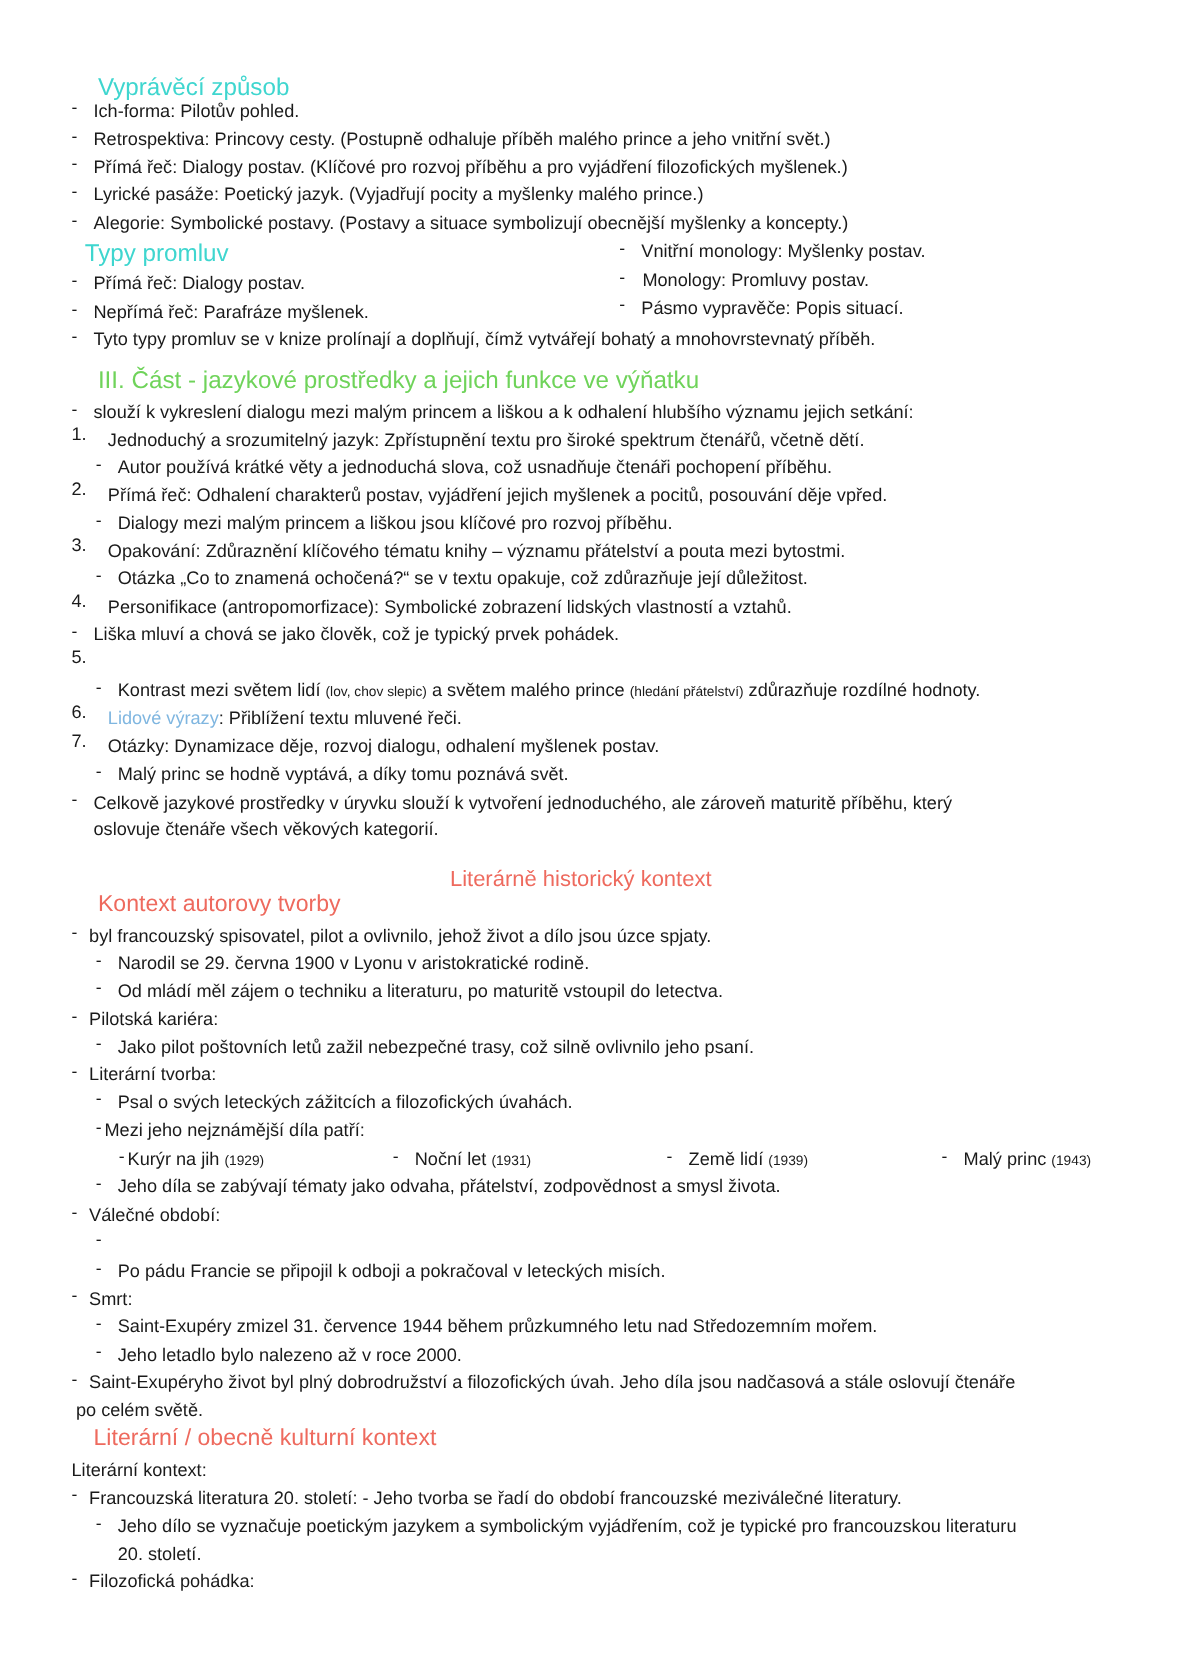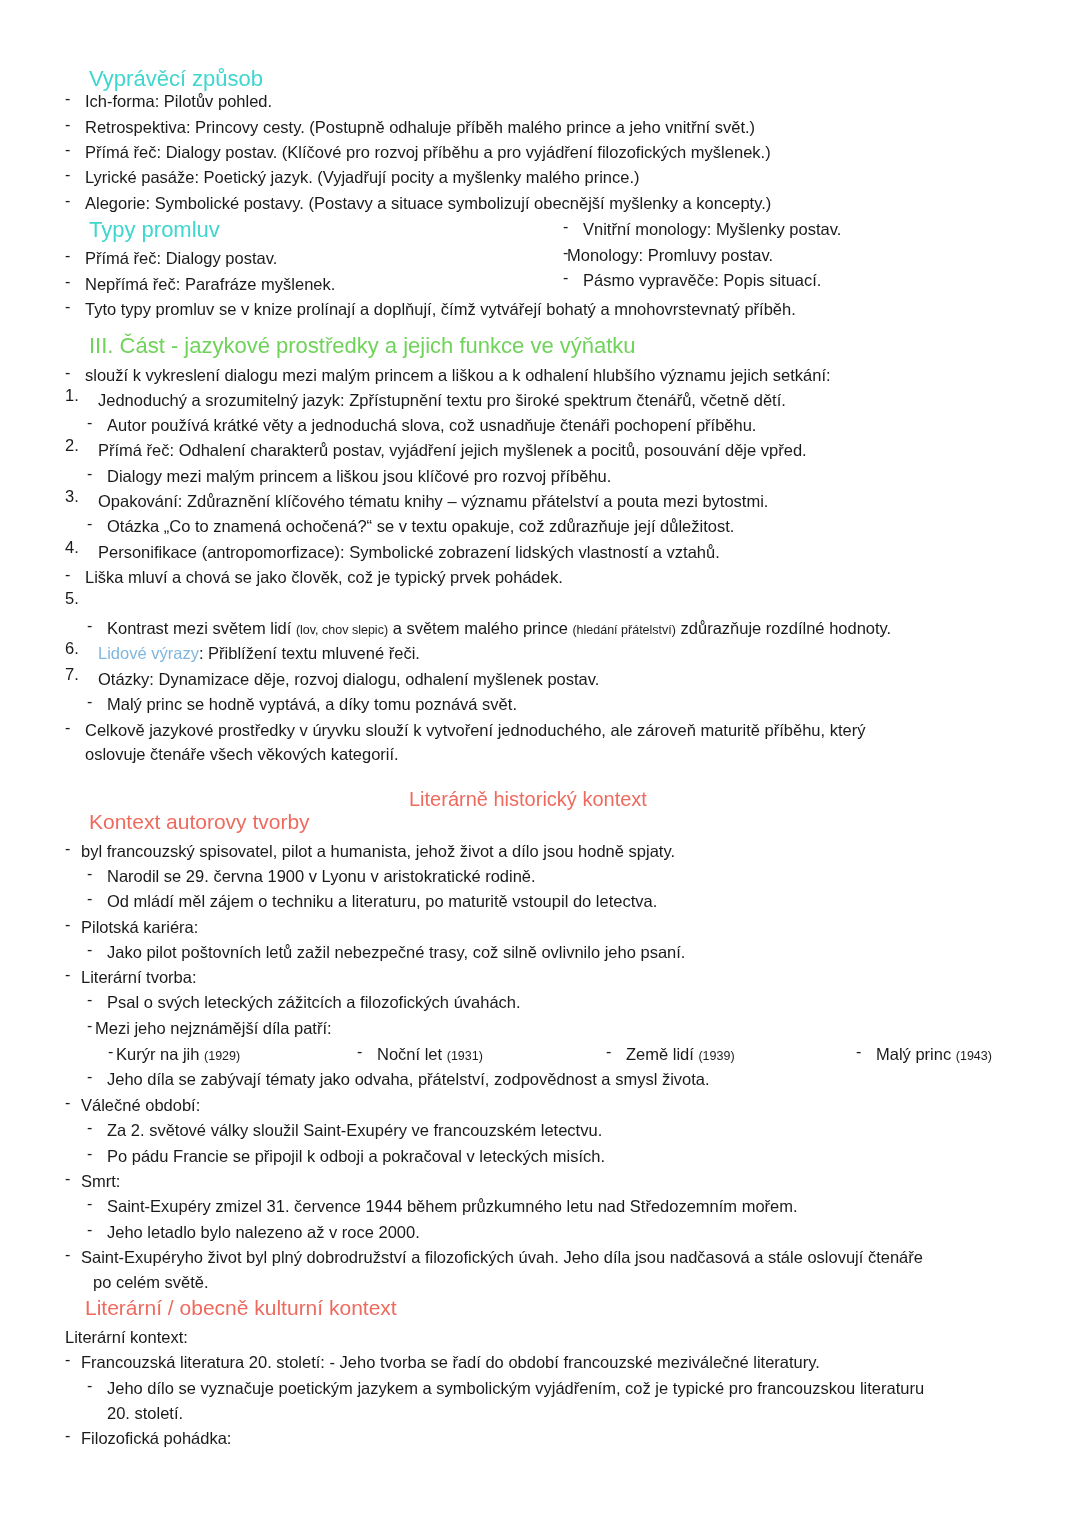--- a/index.html
+++ b/index.html
@@ -21,25 +21,25 @@
 </head>
 <body>
 
 <div class="h-teal" style="left:89px;top:66px;">Vyprávěcí způsob</div>
 <div class="line" style="left:65px;top:90px;"><span class="dash">-</span><span style="margin-left:20px">Ich-forma: Pilotův pohled.</span></div>
 <div class="line" style="left:65px;top:116px;"><span class="dash">-</span><span style="margin-left:20px">Retrospektiva: Princovy cesty. (Postupně odhaluje příběh malého prince a jeho vnitřní svět.)</span></div>
 <div class="line" style="left:65px;top:141px;"><span class="dash">-</span><span style="margin-left:20px">Přímá řeč: Dialogy postav. (Klíčové pro rozvoj příběhu a pro vyjádření filozofických myšlenek.)</span></div>
 <div class="line" style="left:65px;top:166px;"><span class="dash">-</span><span style="margin-left:20px">Lyrické pasáže: Poetický jazyk. (Vyjadřují pocity a myšlenky malého prince.)</span></div>
 <div class="line" style="left:65px;top:192px;"><span class="dash">-</span><span style="margin-left:20px">Alegorie: Symbolické postavy. (Postavy a situace symbolizují obecnější myšlenky a koncepty.)</span></div>
 
-<div class="h-teal" style="left:89px;top:217px;">Typy promluv</div>
+<div class="h-teal" style="left:77px;top:217px;">Typy promluv</div>
 <div class="line" style="left:65px;top:247px;"><span class="dash">-</span><span style="margin-left:20px">Přímá řeč: Dialogy postav.</span></div>
 <div class="line" style="left:65px;top:273px;"><span class="dash">-</span><span style="margin-left:20px">Nepřímá řeč: Parafráze myšlenek.</span></div>
 <div class="line" style="left:563px;top:218px;"><span class="dash">-</span><span style="margin-left:20px">Vnitřní monology: Myšlenky postav.</span></div>
-<div class="line" style="left:563px;top:244px;"><span class="dash">-</span><span style="margin-left:4px">Monology: Promluvy postav.</span></div>
+<div class="line" style="left:563px;top:244px;"><span class="dash">-</span><span style="margin-left:21px">Monology: Promluvy postav.</span></div>
 <div class="line" style="left:563px;top:269px;"><span class="dash">-</span><span style="margin-left:20px">Pásmo vypravěče: Popis situací.</span></div>
 <div class="line" style="left:65px;top:298px;"><span class="dash">-</span><span style="margin-left:20px">Tyto typy promluv se v knize prolínají a doplňují, čímž vytvářejí bohatý a mnohovrstevnatý příběh.</span></div>
 
 <div class="h-green" style="left:89px;top:333px;">III. Část - jazykové prostředky a jejich funkce ve výňatku</div>
 <div class="line" style="left:65px;top:364px;"><span class="dash">-</span><span style="margin-left:20px">slouží k vykreslení dialogu mezi malým princem a liškou a k odhalení hlubšího významu jejich setkání:</span></div>
 
 <div class="line" style="left:65px;top:389px;"><span class="num">1.</span><span style="margin-left:33px">Jednoduchý a srozumitelný jazyk: Zpřístupnění textu pro široké spektrum čtenářů, včetně dětí.</span></div>
 <div class="line" style="left:87px;top:414px;"><span class="dash">-</span><span style="margin-left:20px">Autor používá krátké věty a jednoduchá slova, což usnadňuje čtenáři pochopení příběhu.</span></div>
 
 <div class="line" style="left:65px;top:439px;"><span class="num">2.</span><span style="margin-left:33px">Přímá řeč: Odhalení charakterů postav, vyjádření jejich myšlenek a pocitů, posouvání děje vpřed.</span></div>
@@ -58,47 +58,47 @@
 
 <div class="line" style="left:65px;top:668px;"><span class="num">7.</span><span style="margin-left:33px">Otázky: Dynamizace děje, rozvoj dialogu, odhalení myšlenek postav.</span></div>
 <div class="line" style="left:87px;top:693px;"><span class="dash">-</span><span style="margin-left:20px">Malý princ se hodně vyptává, a díky tomu poznává svět.</span></div>
 
 <div class="line" style="left:65px;top:719px;"><span class="dash">-</span><span style="margin-left:20px">Celkově jazykové prostředky v úryvku slouží k vytvoření jednoduchého, ale zároveň maturitě příběhu, který</span></div>
 <div class="line" style="left:85px;top:743px;">oslovuje čtenáře všech věkových kategorií.</div>
 
 <div class="h-red" style="left:409px;top:788px;font-size:20px;">Literárně historický kontext</div>
 <div class="h-red" style="left:89px;top:810px;">Kontext autorovy tvorby</div>
 
-<div class="line" style="left:65px;top:840px;"><span class="dash">-</span><span style="margin-left:16px">byl francouzský spisovatel, pilot a humanista, jehož život a dílo jsou hodně spjaty.</span></div>
+<div class="line" style="left:65px;top:840px;"><span class="dash">-</span><span style="margin-left:16px">byl francouzský spisovatel, pilot a ovlivnilo, jehož život a dílo jsou úzce spjaty.</span></div>
 <div class="line" style="left:87px;top:865px;"><span class="dash">-</span><span style="margin-left:20px">Narodil se 29. června 1900 v Lyonu v aristokratické rodině.</span></div>
 <div class="line" style="left:87px;top:890px;"><span class="dash">-</span><span style="margin-left:20px">Od mládí měl zájem o techniku a literaturu, po maturitě vstoupil do letectva.</span></div>
 
 <div class="line" style="left:65px;top:916px;"><span class="dash">-</span><span style="margin-left:16px">Pilotská kariéra:</span></div>
 <div class="line" style="left:87px;top:941px;"><span class="dash">-</span><span style="margin-left:20px">Jako pilot poštovních letů zažil nebezpečné trasy, což silně ovlivnilo jeho psaní.</span></div>
 
 <div class="line" style="left:65px;top:966px;"><span class="dash">-</span><span style="margin-left:16px">Literární tvorba:</span></div>
 <div class="line" style="left:87px;top:991px;"><span class="dash">-</span><span style="margin-left:20px">Psal o svých leteckých zážitcích a filozofických úvahách.</span></div>
 <div class="line" style="left:87px;top:1017px;"><span class="dash">-</span><span style="margin-left:8px">Mezi jeho nejznámější díla patří:</span></div>
 
 <div class="line" style="left:108px;top:1043px;"><span class="dash">-</span><span style="margin-left:8px">Kurýr na jih</span> <span class="small">(1929)</span></div>
 <div class="line" style="left:357px;top:1043px;"><span class="dash">-</span><span style="margin-left:20px">Noční let</span> <span class="small">(1931)</span></div>
 <div class="line" style="left:606px;top:1043px;"><span class="dash">-</span><span style="margin-left:20px">Země lidí</span> <span class="small">(1939)</span></div>
 <div class="line" style="left:856px;top:1043px;"><span class="dash">-</span><span style="margin-left:20px">Malý princ</span> <span class="small">(1943)</span></div>
 
 <div class="line" style="left:87px;top:1068px;"><span class="dash">-</span><span style="margin-left:20px">Jeho díla se zabývají tématy jako odvaha, přátelství, zodpovědnost a smysl života.</span></div>
 
 <div class="line" style="left:65px;top:1094px;"><span class="dash">-</span><span style="margin-left:16px">Válečné období:</span></div>
-<div class="line" style="left:87px;top:1119px;"><span class="dash">-</span><span style="margin-left:20px">Za 2. světové války sloužil Saint-Exupéry ve francouzském letectvu.</span></div>
+<div class="line" style="left:87px;top:1119px;"><span class="dash">-</span></div>
 <div class="line" style="left:87px;top:1145px;"><span class="dash">-</span><span style="margin-left:20px">Po pádu Francie se připojil k odboji a pokračoval v leteckých misích.</span></div>
 
 <div class="line" style="left:65px;top:1170px;"><span class="dash">-</span><span style="margin-left:16px">Smrt:</span></div>
 <div class="line" style="left:87px;top:1195px;"><span class="dash">-</span><span style="margin-left:20px">Saint-Exupéry zmizel 31. července 1944 během průzkumného letu nad Středozemním mořem.</span></div>
 <div class="line" style="left:87px;top:1221px;"><span class="dash">-</span><span style="margin-left:20px">Jeho letadlo bylo nalezeno až v roce 2000.</span></div>
 
 <div class="line" style="left:65px;top:1246px;"><span class="dash">-</span><span style="margin-left:16px">Saint-Exupéryho život byl plný dobrodružství a filozofických úvah. Jeho díla jsou nadčasová a stále oslovují čtenáře</span></div>
-<div class="line" style="left:93px;top:1271px;">po celém světě.</div>
+<div class="line" style="left:69px;top:1271px;">po celém světě.</div>
 
 <div class="h-red" style="left:85px;top:1296px;">Literární / obecně kulturní kontext</div>
 <div class="line" style="left:65px;top:1326px;">Literární kontext:</div>
 <div class="line" style="left:65px;top:1351px;"><span class="dash">-</span><span style="margin-left:16px">Francouzská literatura 20. století: - Jeho tvorba se řadí do období francouzské meziválečné literatury.</span></div>
 <div class="line" style="left:87px;top:1377px;"><span class="dash">-</span><span style="margin-left:20px">Jeho dílo se vyznačuje poetickým jazykem a symbolickým vyjádřením, což je typické pro francouzskou literaturu</span></div>
 <div class="line" style="left:107px;top:1402px;">20. století.</div>
 <div class="line" style="left:65px;top:1427px;"><span class="dash">-</span><span style="margin-left:16px">Filozofická pohádka:</span></div>
 
 </body></html>

